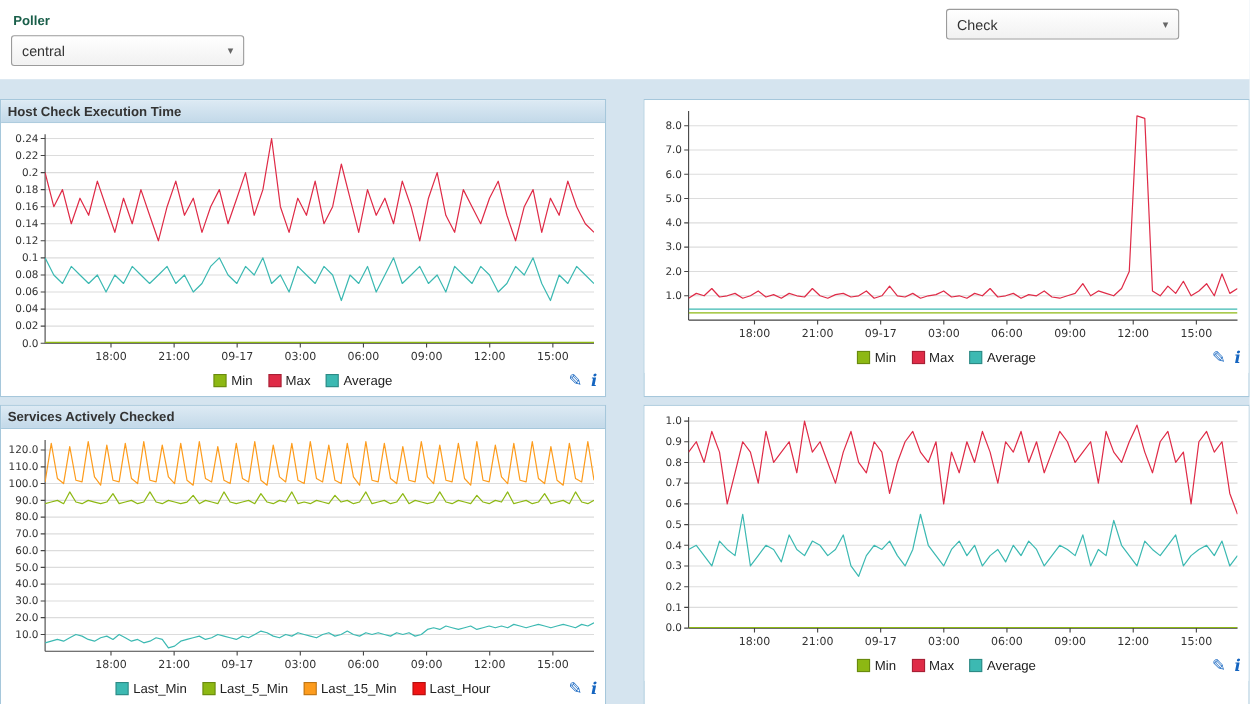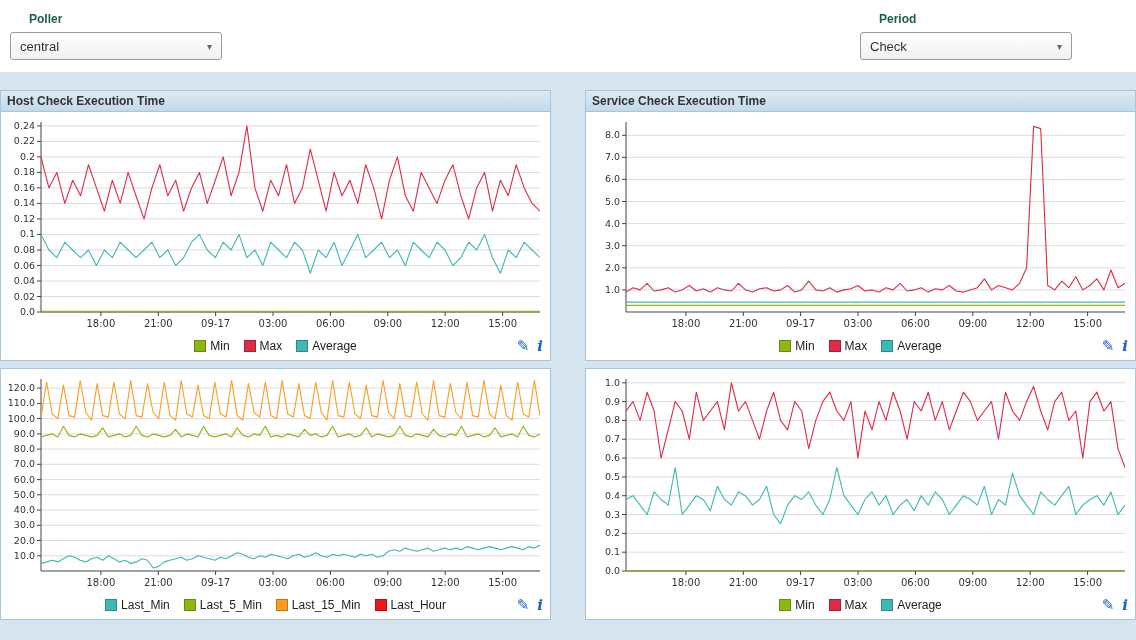--- a/index.html
+++ b/index.html
@@ -9,21 +9,21 @@
     background:#ffffff;
   }
   
   .filters{
     box-sizing:border-box;height:72px;background:#ffffff;
     display:flex;justify-content:space-between;
     padding:8px 64px 0 10px;
   }
   .filter-group{display:flex;flex-direction:column;}
   .filter-label{
-    font-size:12px;font-weight:bold;color:#1a5f4a;margin:4px 0 6px 19px;
+    font-size:12px;font-weight:bold;color:#1a5f4a;margin:4px 0 6px 2px;
   }
   .dropdown{
     box-sizing:border-box;width:212px;height:28px;
     border:1px solid #9b9b9b;border-radius:3px;
     background:linear-gradient(#ffffff,#f1f1f1);
     display:flex;align-items:center;justify-content:space-between;
     padding:12px 9px;font-size:13px;color:#333;cursor:pointer;
   }
   .dropdown .arrow{font-size:10px;color:#666;}
   
@@ -76,21 +76,20 @@
 
 <div class="filters">
   <div class="filter-group">
     <div class="filter-label">Poller</div>
     <div class="dropdown">
       <span>central</span>
       <span class="arrow">▾</span>
     </div>
   </div>
   <div class="filter-group">
-    <div class="filter-label">Period</div>
     <div class="dropdown">
       <span>Check</span>
       <span class="arrow">▾</span>
     </div>
   </div>
 </div>
 
 <div class="dashboard">
   <div class="grid">
 
@@ -177,21 +176,20 @@
               <span>Average</span>
             </span></span>
         <span class="panel-icons">
           <span class="edit-icon">✎</span>
           <span class="info-icon">i</span>
         </span>
       </div>
     </div>
 
     <div class="panel">
-      <div class="panel-header">Service Check Execution Time</div>
       <svg class="plot" viewBox="0 0 549 222">
           <defs>
             <clipPath id="clip1">
               <rect x="40" y="10" width="499" height="190"></rect>
             </clipPath>
           </defs>
           <line x1="40" y1="177.9" x2="539" y2="177.9" stroke="#dcdcdc" stroke-width="1"></line>
           <line x1="36" y1="177.9" x2="40" y2="177.9" stroke="#444" stroke-width="1"></line>
           <text class="tick" x="34" y="180.9" text-anchor="end">1.0</text>
           <line x1="40" y1="155.8" x2="539" y2="155.8" stroke="#dcdcdc" stroke-width="1"></line>
@@ -251,20 +249,21 @@
               <span>Average</span>
             </span></span>
         <span class="panel-icons">
           <span class="edit-icon">✎</span>
           <span class="info-icon">i</span>
         </span>
       </div>
     </div>
 
     <div class="panel">
+      <div class="panel-header">Services Actively Checked</div>
       <svg class="plot" viewBox="0 0 549 224">
           <defs>
             <clipPath id="clip2">
               <rect x="40" y="10" width="499" height="192"></rect>
             </clipPath>
           </defs>
           <line x1="40" y1="186.8" x2="539" y2="186.8" stroke="#dcdcdc" stroke-width="1"></line>
           <line x1="36" y1="186.8" x2="40" y2="186.8" stroke="#444" stroke-width="1"></line>
           <text class="tick" x="34" y="189.8" text-anchor="end">10.0</text>
           <line x1="40" y1="171.5" x2="539" y2="171.5" stroke="#dcdcdc" stroke-width="1"></line>

